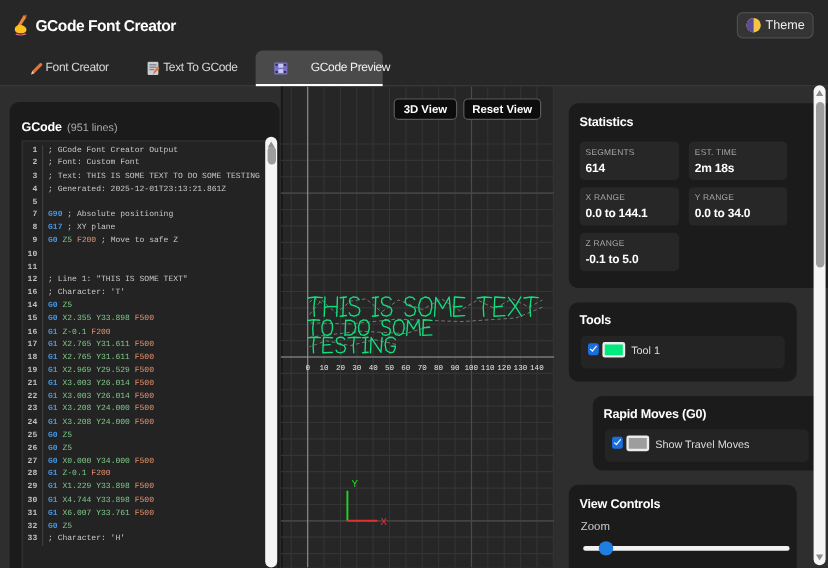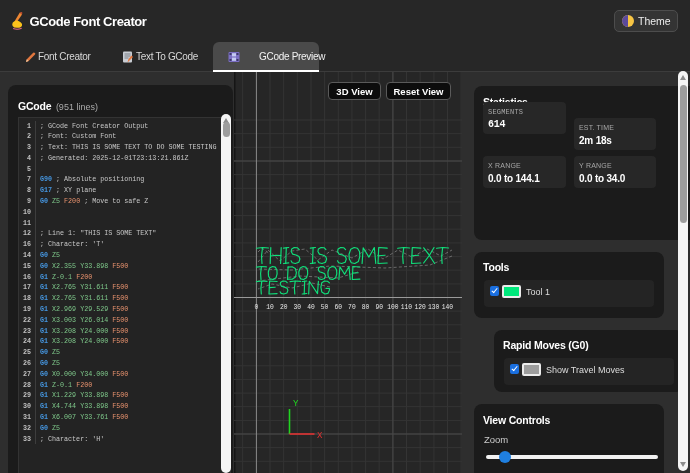--- a/index.html
+++ b/index.html
@@ -220,20 +220,21 @@
       <div class="row"><span class="ln">10</span><span class="cd">&nbsp;</span></div>
       <div class="row"><span class="ln">11</span><span class="cd">&nbsp;</span></div>
       <div class="row"><span class="ln">12</span><span class="cd"><span class="cm">; Line 1: "THIS IS SOME TEXT"</span></span></div>
       <div class="row"><span class="ln">16</span><span class="cd"><span class="cm">; Character: 'T'</span></span></div>
       <div class="row"><span class="ln">14</span><span class="cd"><span class="kw">G0</span> <span class="co">Z5</span></span></div>
       <div class="row"><span class="ln">15</span><span class="cd"><span class="kw">G0</span> <span class="co">X2.355</span> <span class="co">Y33.898</span> <span class="fe">F500</span></span></div>
       <div class="row"><span class="ln">16</span><span class="cd"><span class="kw">G1</span> <span class="co">Z-0.1</span> <span class="fe">F200</span></span></div>
       <div class="row"><span class="ln">17</span><span class="cd"><span class="kw">G1</span> <span class="co">X2.765</span> <span class="co">Y31.611</span> <span class="fe">F500</span></span></div>
       <div class="row"><span class="ln">18</span><span class="cd"><span class="kw">G1</span> <span class="co">X2.765</span> <span class="co">Y31.611</span> <span class="fe">F500</span></span></div>
       <div class="row"><span class="ln">19</span><span class="cd"><span class="kw">G1</span> <span class="co">X2.969</span> <span class="co">Y29.529</span> <span class="fe">F500</span></span></div>
+      <div class="row"><span class="ln">21</span><span class="cd"><span class="kw">G1</span> <span class="co">X3.003</span> <span class="co">Y26.014</span> <span class="fe">F500</span></span></div>
       <div class="row"><span class="ln">22</span><span class="cd"><span class="kw">G1</span> <span class="co">X3.003</span> <span class="co">Y26.014</span> <span class="fe">F500</span></span></div>
       <div class="row"><span class="ln">23</span><span class="cd"><span class="kw">G1</span> <span class="co">X3.208</span> <span class="co">Y24.000</span> <span class="fe">F500</span></span></div>
       <div class="row"><span class="ln">24</span><span class="cd"><span class="kw">G1</span> <span class="co">X3.208</span> <span class="co">Y24.000</span> <span class="fe">F500</span></span></div>
       <div class="row"><span class="ln">25</span><span class="cd"><span class="kw">G0</span> <span class="co">Z5</span></span></div>
       <div class="row"><span class="ln">26</span><span class="cd"><span class="kw">G0</span> <span class="co">Z5</span></span></div>
       <div class="row"><span class="ln">27</span><span class="cd"><span class="kw">G0</span> <span class="co">X0.000</span> <span class="co">Y34.000</span> <span class="fe">F500</span></span></div>
       <div class="row"><span class="ln">28</span><span class="cd"><span class="kw">G1</span> <span class="co">Z-0.1</span> <span class="fe">F200</span></span></div>
       <div class="row"><span class="ln">29</span><span class="cd"><span class="kw">G1</span> <span class="co">X1.229</span> <span class="co">Y33.898</span> <span class="fe">F500</span></span></div>
       <div class="row"><span class="ln">30</span><span class="cd"><span class="kw">G1</span> <span class="co">X4.744</span> <span class="co">Y33.898</span> <span class="fe">F500</span></span></div>
       <div class="row"><span class="ln">31</span><span class="cd"><span class="kw">G1</span> <span class="co">X6.007</span> <span class="co">Y33.761</span> <span class="fe">F500</span></span></div>
@@ -241,35 +242,39 @@
       <div class="row"><span class="ln">33</span><span class="cd"><span class="cm">; Character: 'H'</span></span></div>
 </div>
 </div>
 <div style="position:absolute;left:221px;top:114px;width:10px;height:359px;background:#f5f5f5;border-radius:5px;">
     <div style="position:absolute;left:1.5px;top:4px;width:0;height:0;border-left:3.5px solid transparent;border-right:3.5px solid transparent;border-bottom:5px solid #8d8d8d;"></div>
     <div style="position:absolute;left:1.5px;top:8px;width:7px;height:15px;background:#9d9d9d;border-radius:4px;"></div>
   </div>
 
 <div class="card" style="left:474px;top:86px;width:224px;height:154px;">
  <div class="h1" style="position:absolute;left:9px;top:10px;">Statistics</div>
- <div class="statbox" style="left:9px;top:16px;width:83px;height:32px;font-family:Liberation Mono, monospace;">
+ <div class="statbox" style="left:9px;top:32px;width:83px;height:32px;">
       <span class="statlab">SEGMENTS</span>
       <span class="statval">614</span>
     </div>
  <div class="statbox" style="left:100px;top:32px;width:82px;height:32px;">
       <span class="statlab">EST. TIME</span>
       <span class="statval">2m 18s</span>
     </div>
  <div class="statbox" style="left:9px;top:70px;width:83px;height:32px;">
       <span class="statlab">X RANGE</span>
       <span class="statval">0.0 to 144.1</span>
     </div>
  <div class="statbox" style="left:100px;top:70px;width:82px;height:32px;">
       <span class="statlab">Y RANGE</span>
       <span class="statval">0.0 to 34.0</span>
+    </div>
+ <div class="statbox" style="left:9px;top:108px;width:83px;height:32px;">
+      <span class="statlab">Z RANGE</span>
+      <span class="statval">-0.1 to 5.0</span>
     </div>
 </div>
 <div class="card" style="left:474px;top:252px;width:190px;height:66px;padding-left:36px;">
  <div class="h1" style="position:absolute;left:9px;top:9px;">Tools</div>
  <div style="position:absolute;left:10px;top:28px;width:170px;height:27px;background:#242424;border-radius:4px;"></div>
  <div class="chk" style="left:15.5px;top:34px;"></div>
  <div style="position:absolute;left:27.5px;top:33px;width:19.5px;height:13px;background:#00e97c;border:2px solid #ececec;border-radius:2px;box-sizing:border-box;"></div>
  <div style="position:absolute;left:52px;top:35px;font-size:9px;color:#ddd;">Tool 1</div>
 </div>
 <div class="card" style="left:474px;top:330px;width:190px;height:62px;margin-left:20px;">

